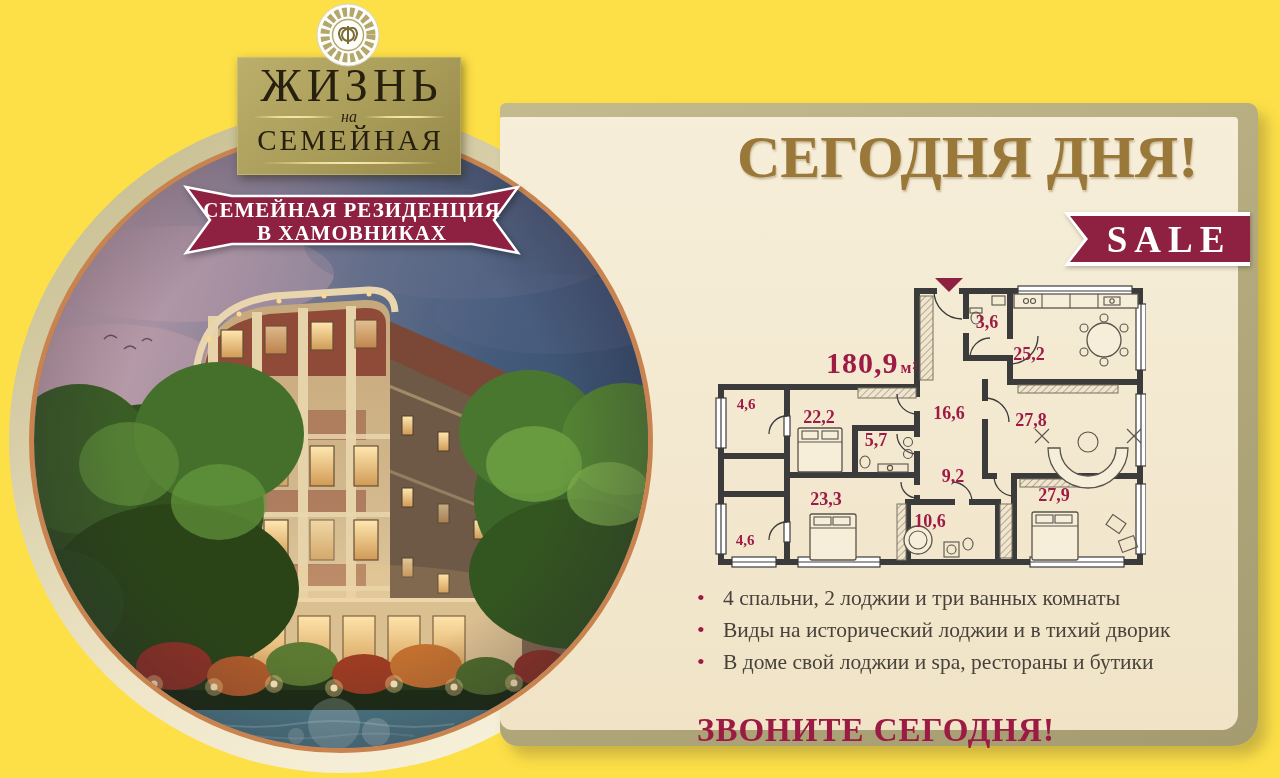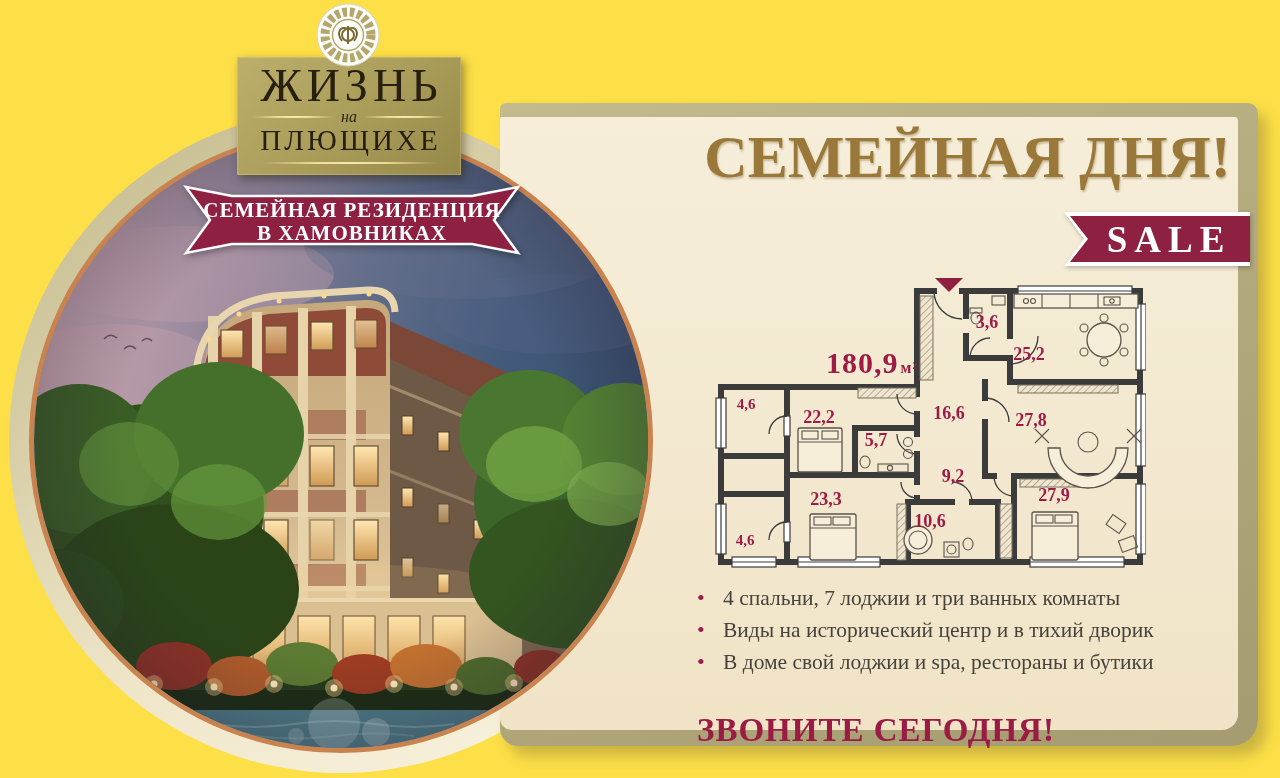--- a/index.html
+++ b/index.html
@@ -262,31 +262,31 @@
     </g>
   </svg>
 
   <div class="plaque">
     <div class="plaque-title">ЖИЗНЬ</div>
     <div class="plaque-div">
       <div class="rule"></div>
       <div class="plaque-na">на</div>
       <div class="rule"></div>
     </div>
-    <div class="plaque-sub">ПЛЮЩИХЕ</div>
+    <div class="plaque-sub">СЕМЕЙНАЯ</div>
     <div class="plaque-rule-bottom"></div>
   </div>
 
   <svg class="tagline" width="340" height="74" viewBox="0 0 340 74">
     <polygon points="4,4 50,13 290,13 336,4 312,37 336,70 290,61 50,61 4,70 28,37" fill="#8e2042" stroke="#ffffff" stroke-width="2.5"></polygon>
     <text x="170" y="34" text-anchor="middle" font-size="21">СЕМЕЙНАЯ РЕЗИДЕНЦИЯ</text>
     <text x="170" y="57" text-anchor="middle" font-size="21">В ХАМОВНИКАХ</text>
   </svg>
 
-  <div class="promo-title">СЕМЕЙНАЯ ДНЯ!</div>
+  <div class="promo-title">СЕГОДНЯ ДНЯ!</div>
 
   <svg class="sale" width="200" height="58" viewBox="0 0 200 58">
     <polygon points="14,2 200,2 200,56 14,56 34,29" fill="#ffffff"></polygon>
     <polygon points="20,6 200,6 200,52 20,52 38,29" fill="#8e2042"></polygon>
     <text x="119" y="42" text-anchor="middle" font-size="37">SALE</text>
   </svg>
 
   <svg class="floorplan" width="434" height="300" viewBox="0 0 434 300">
     <defs>
       <pattern id="hb" patternUnits="userSpaceOnUse" width="5" height="5" patternTransform="rotate(45)">
@@ -422,25 +422,25 @@
     <text x="241" y="206" font-size="18" text-anchor="middle">9,2</text>
     <text x="114" y="229" font-size="18" text-anchor="middle">23,3</text>
     <text x="218" y="251" font-size="18" text-anchor="middle">10,6</text>
     <text x="342" y="225" font-size="18" text-anchor="middle">27,9</text>
     <text x="33" y="269" font-size="15" text-anchor="middle">4,6</text>
   </svg>
 
   <div class="features">
     <div class="feature-row">
       <span class="bullet">•</span>
-      <span>4 спальни, 7 лоджии и три ванных комнаты</span>
+      <span>4 спальни, 2 лоджии и три ванных комнаты</span>
     </div>
     <div class="feature-row">
       <span class="bullet">•</span>
-      <span>Виды на исторический центр и в тихий дворик</span>
+      <span>Виды на исторический лоджии и в тихий дворик</span>
     </div>
     <div class="feature-row">
       <span class="bullet">•</span>
       <span>В доме свой лоджии и spa, рестораны и бутики</span>
     </div>
   </div>
 
   <div class="cta">ЗВОНИТЕ СЕГОДНЯ!</div>
 
 </div>

